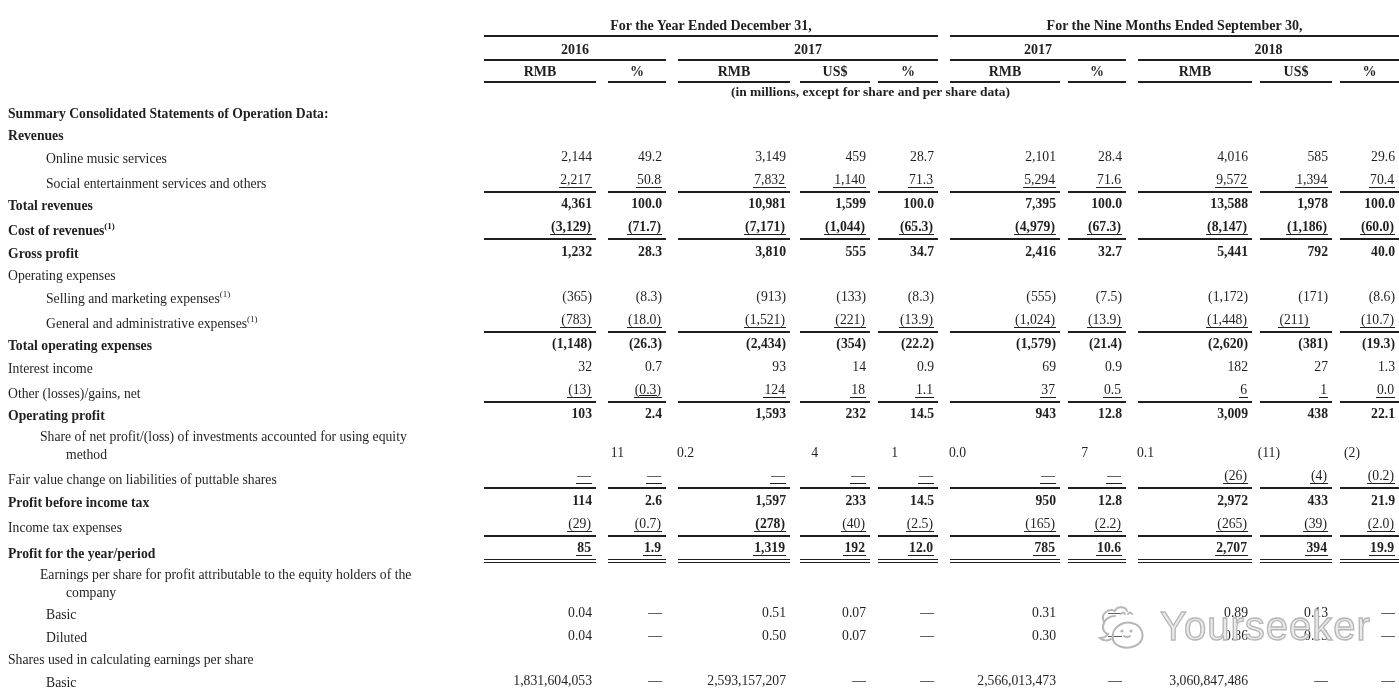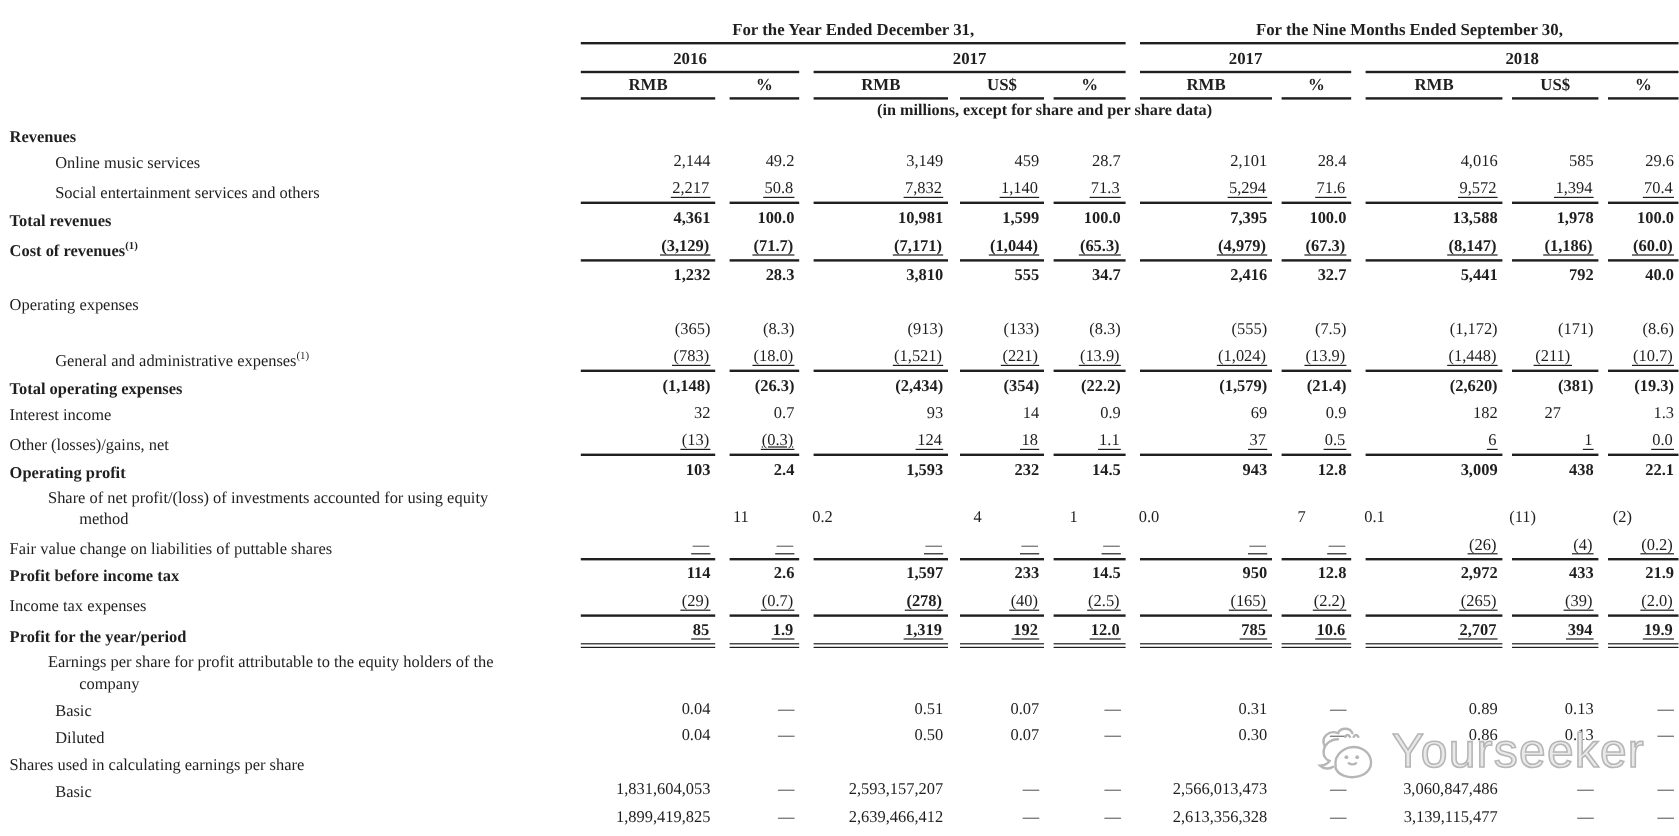--- a/index.html
+++ b/index.html
@@ -89,20 +89,23 @@
       <div class="cell hdr c-v8">US$</div>
       <div class="cell hdr c-v9">%</div>
     </div>
     <div class="grid-row r-note">
       <div class="cell c-note">(in millions, except for share and per share data)</div>
     </div>
   </div>
 
   <div id="table-body">
       <div class="grid-row body-row bold">
+        <div class="cell label-cell"><span>Summary Consolidated Statements of Operation Data:</span></div>
+      </div>
+      <div class="grid-row body-row bold">
         <div class="cell label-cell"><span>Revenues</span></div>
       </div>
       <div class="grid-row body-row">
         <div class="cell label-cell indent1"><span>Online music services</span></div>
         <div class="cell val" style="grid-column: 2;"><span>2,144</span></div>
         <div class="cell val" style="grid-column: 4;"><span>49.2</span></div>
         <div class="cell val" style="grid-column: 6;"><span>3,149</span></div>
         <div class="cell val" style="grid-column: 8;"><span>459</span></div>
         <div class="cell val" style="grid-column: 10;"><span>28.7</span></div>
         <div class="cell val" style="grid-column: 12;"><span>2,101</span></div>
@@ -144,35 +147,37 @@
         <div class="cell val" style="grid-column: 6;"><span class="uval">(7,171)</span></div>
         <div class="cell val" style="grid-column: 8;"><span class="uval">(1,044)</span></div>
         <div class="cell val" style="grid-column: 10;"><span class="uval">(65.3)</span></div>
         <div class="cell val" style="grid-column: 12;"><span class="uval">(4,979)</span></div>
         <div class="cell val" style="grid-column: 14;"><span class="uval">(67.3)</span></div>
         <div class="cell val" style="grid-column: 16;"><span class="uval">(8,147)</span></div>
         <div class="cell val" style="grid-column: 18;"><span class="uval">(1,186)</span></div>
         <div class="cell val" style="grid-column: 20;"><span class="uval">(60.0)</span></div>
       </div>
       <div class="grid-row body-row bold">
+        <div class="cell label-cell"><span>Gross profit</span></div>
         <div class="cell val" style="grid-column: 2;"><span>1,232</span></div>
         <div class="cell val" style="grid-column: 4;"><span>28.3</span></div>
         <div class="cell val" style="grid-column: 6;"><span>3,810</span></div>
         <div class="cell val" style="grid-column: 8;"><span>555</span></div>
         <div class="cell val" style="grid-column: 10;"><span>34.7</span></div>
         <div class="cell val" style="grid-column: 12;"><span>2,416</span></div>
         <div class="cell val" style="grid-column: 14;"><span>32.7</span></div>
         <div class="cell val" style="grid-column: 16;"><span>5,441</span></div>
         <div class="cell val" style="grid-column: 18;"><span>792</span></div>
         <div class="cell val" style="grid-column: 20;"><span>40.0</span></div>
       </div>
       <div class="grid-row body-row">
         <div class="cell label-cell"><span>Operating expenses</span></div>
       </div>
       <div class="grid-row body-row">
+        <div class="cell label-cell indent1"><span>Selling and marketing expenses</span><sup>(1)</sup></div>
         <div class="cell val" style="grid-column: 2;"><span>(365)</span></div>
         <div class="cell val" style="grid-column: 4;"><span>(8.3)</span></div>
         <div class="cell val" style="grid-column: 6;"><span>(913)</span></div>
         <div class="cell val" style="grid-column: 8;"><span>(133)</span></div>
         <div class="cell val" style="grid-column: 10;"><span>(8.3)</span></div>
         <div class="cell val" style="grid-column: 12;"><span>(555)</span></div>
         <div class="cell val" style="grid-column: 14;"><span>(7.5)</span></div>
         <div class="cell val" style="grid-column: 16;"><span>(1,172)</span></div>
         <div class="cell val" style="grid-column: 18;"><span>(171)</span></div>
         <div class="cell val" style="grid-column: 20;"><span>(8.6)</span></div>
@@ -206,21 +211,21 @@
       <div class="grid-row body-row">
         <div class="cell label-cell"><span>Interest income</span></div>
         <div class="cell val" style="grid-column: 2;"><span>32</span></div>
         <div class="cell val" style="grid-column: 4;"><span>0.7</span></div>
         <div class="cell val" style="grid-column: 6;"><span>93</span></div>
         <div class="cell val" style="grid-column: 8;"><span>14</span></div>
         <div class="cell val" style="grid-column: 10;"><span>0.9</span></div>
         <div class="cell val" style="grid-column: 12;"><span>69</span></div>
         <div class="cell val" style="grid-column: 14;"><span>0.9</span></div>
         <div class="cell val" style="grid-column: 16;"><span>182</span></div>
-        <div class="cell val" style="grid-column: 18; text-align: center;"><span>27</span></div>
+        <div class="cell val" style="grid-column: 18;"><span>27</span></div>
         <div class="cell val" style="grid-column: 20;"><span>1.3</span></div>
       </div>
       <div class="grid-row body-row rule-single">
         <div class="cell label-cell"><span>Other (losses)/gains, net</span></div>
         <div class="cell val" style="grid-column: 2;"><span class="uval">(13)</span></div>
         <div class="cell val" style="grid-column: 4; text-decoration: underline;"><span class="uval">(0.3)</span></div>
         <div class="cell val" style="grid-column: 6;"><span class="uval">124</span></div>
         <div class="cell val" style="grid-column: 8;"><span class="uval">18</span></div>
         <div class="cell val" style="grid-column: 10;"><span class="uval">1.1</span></div>
         <div class="cell val" style="grid-column: 12;"><span class="uval">37</span></div>

